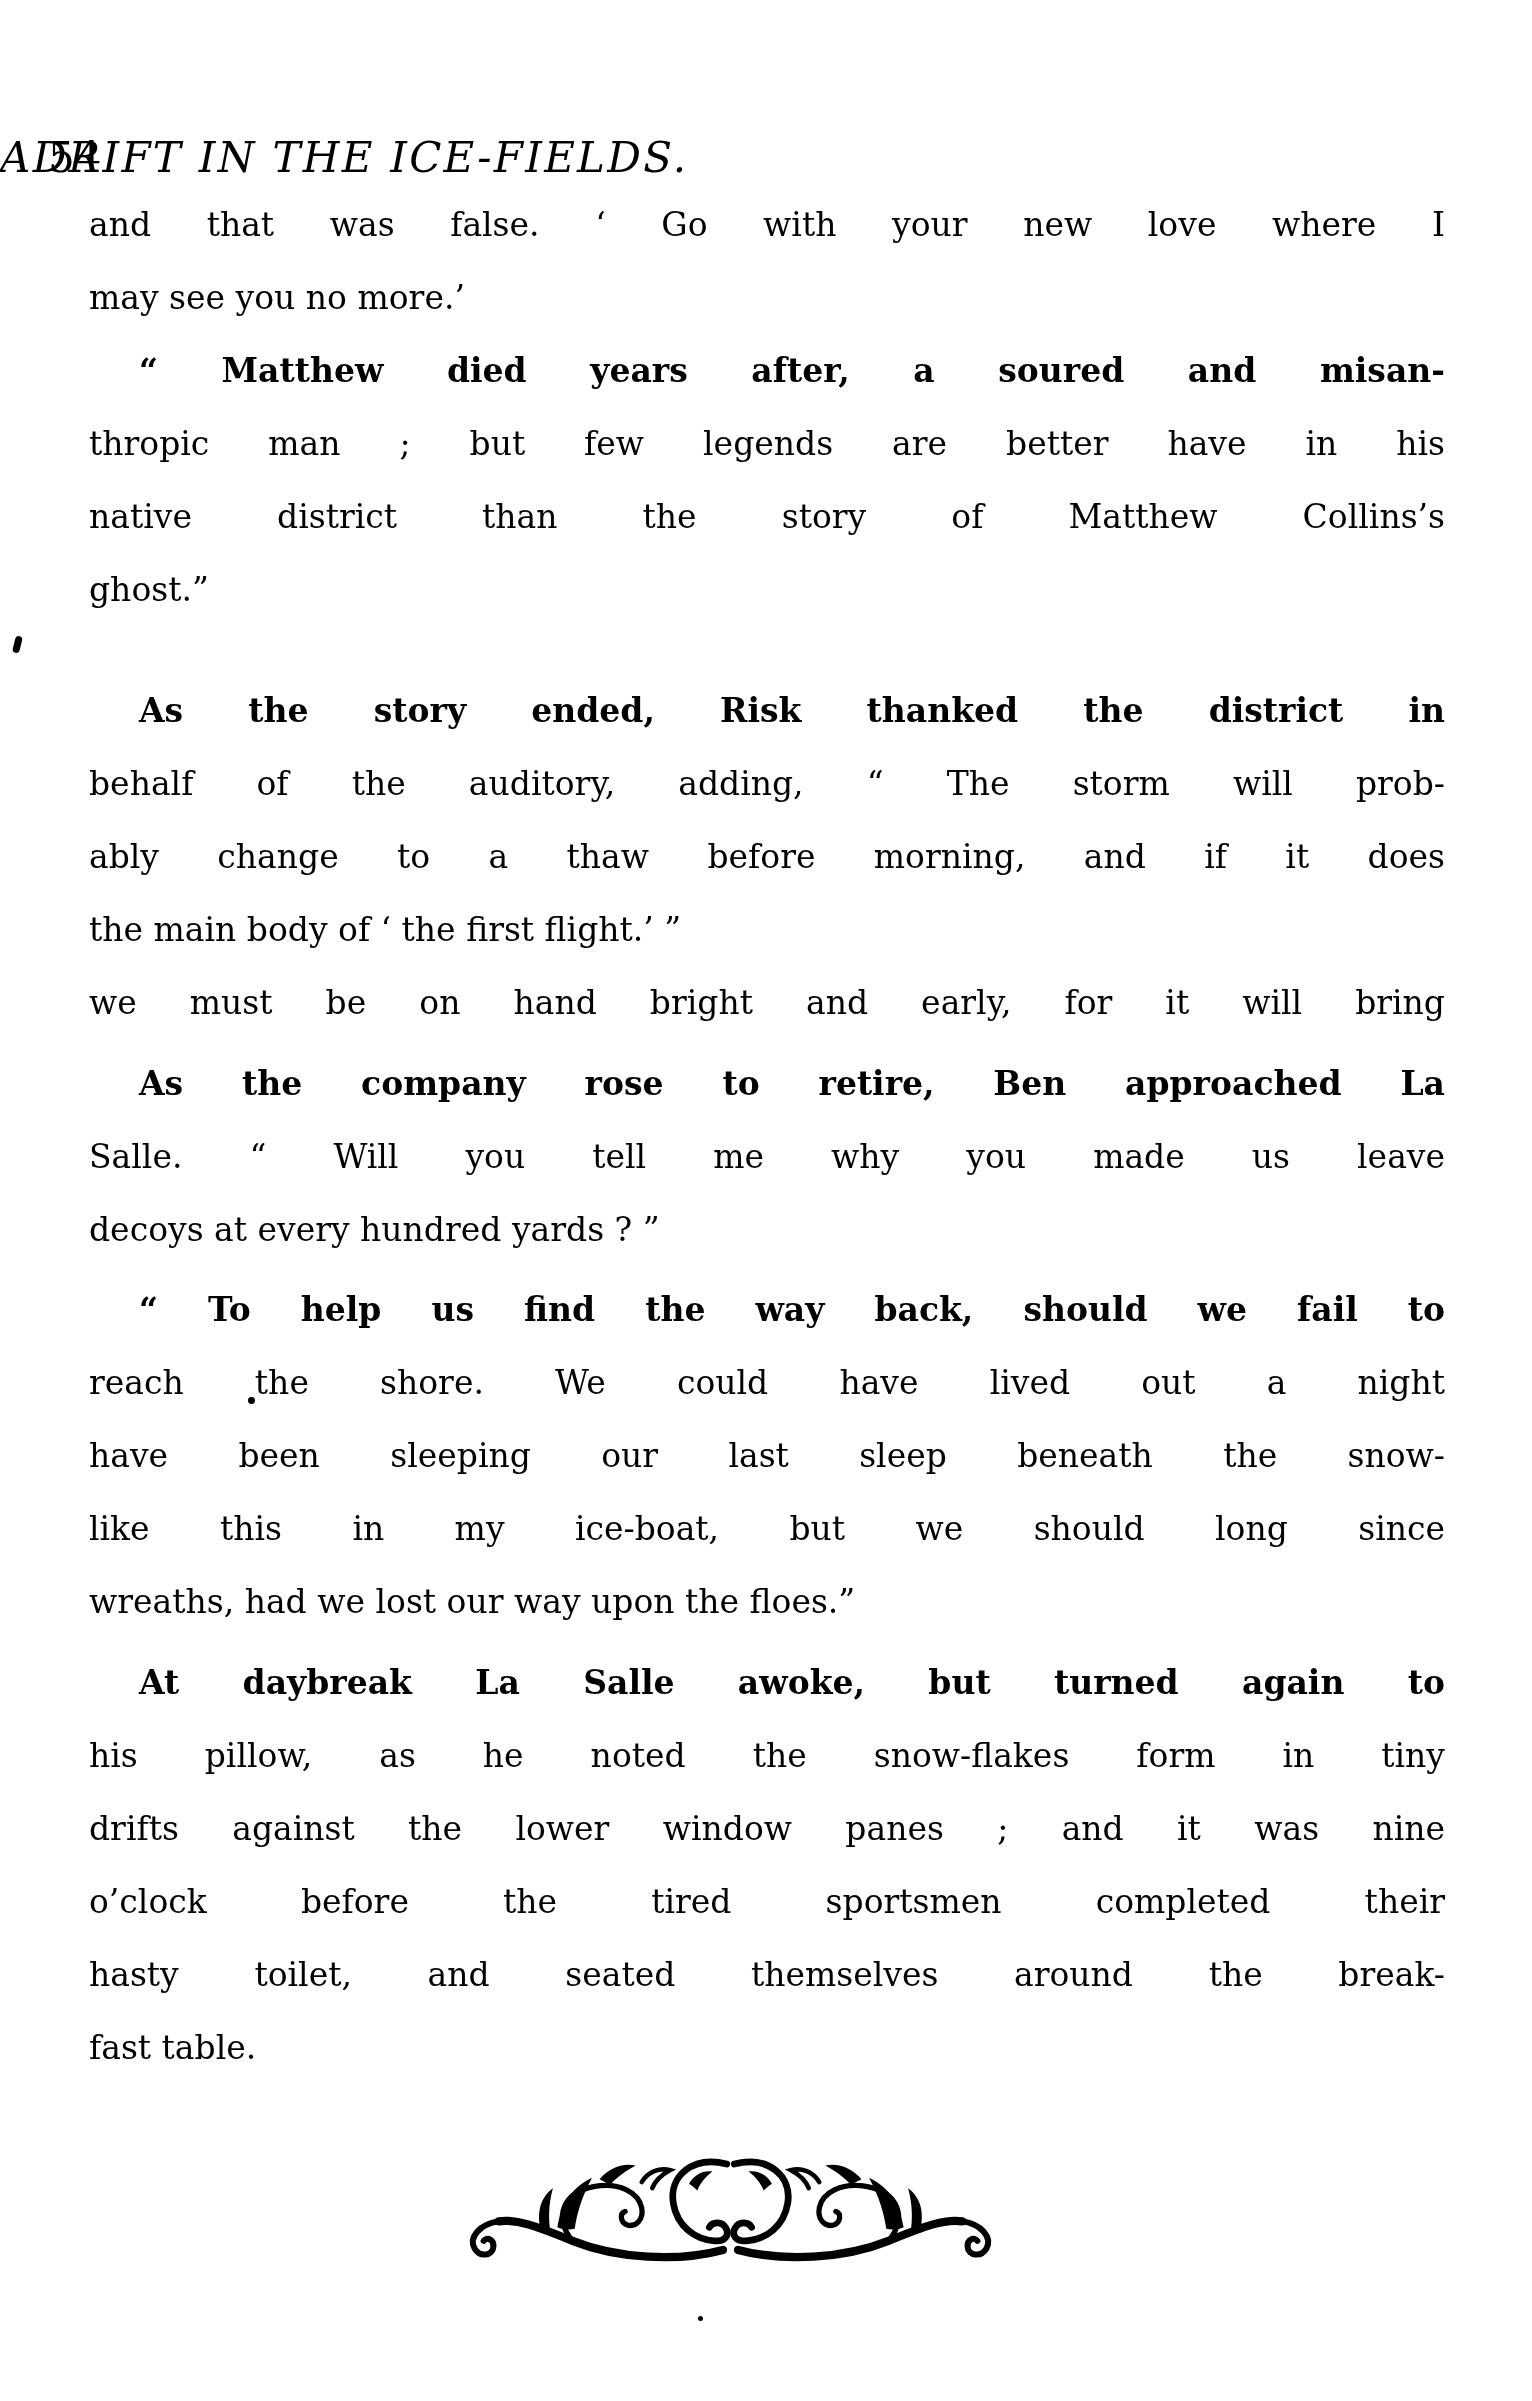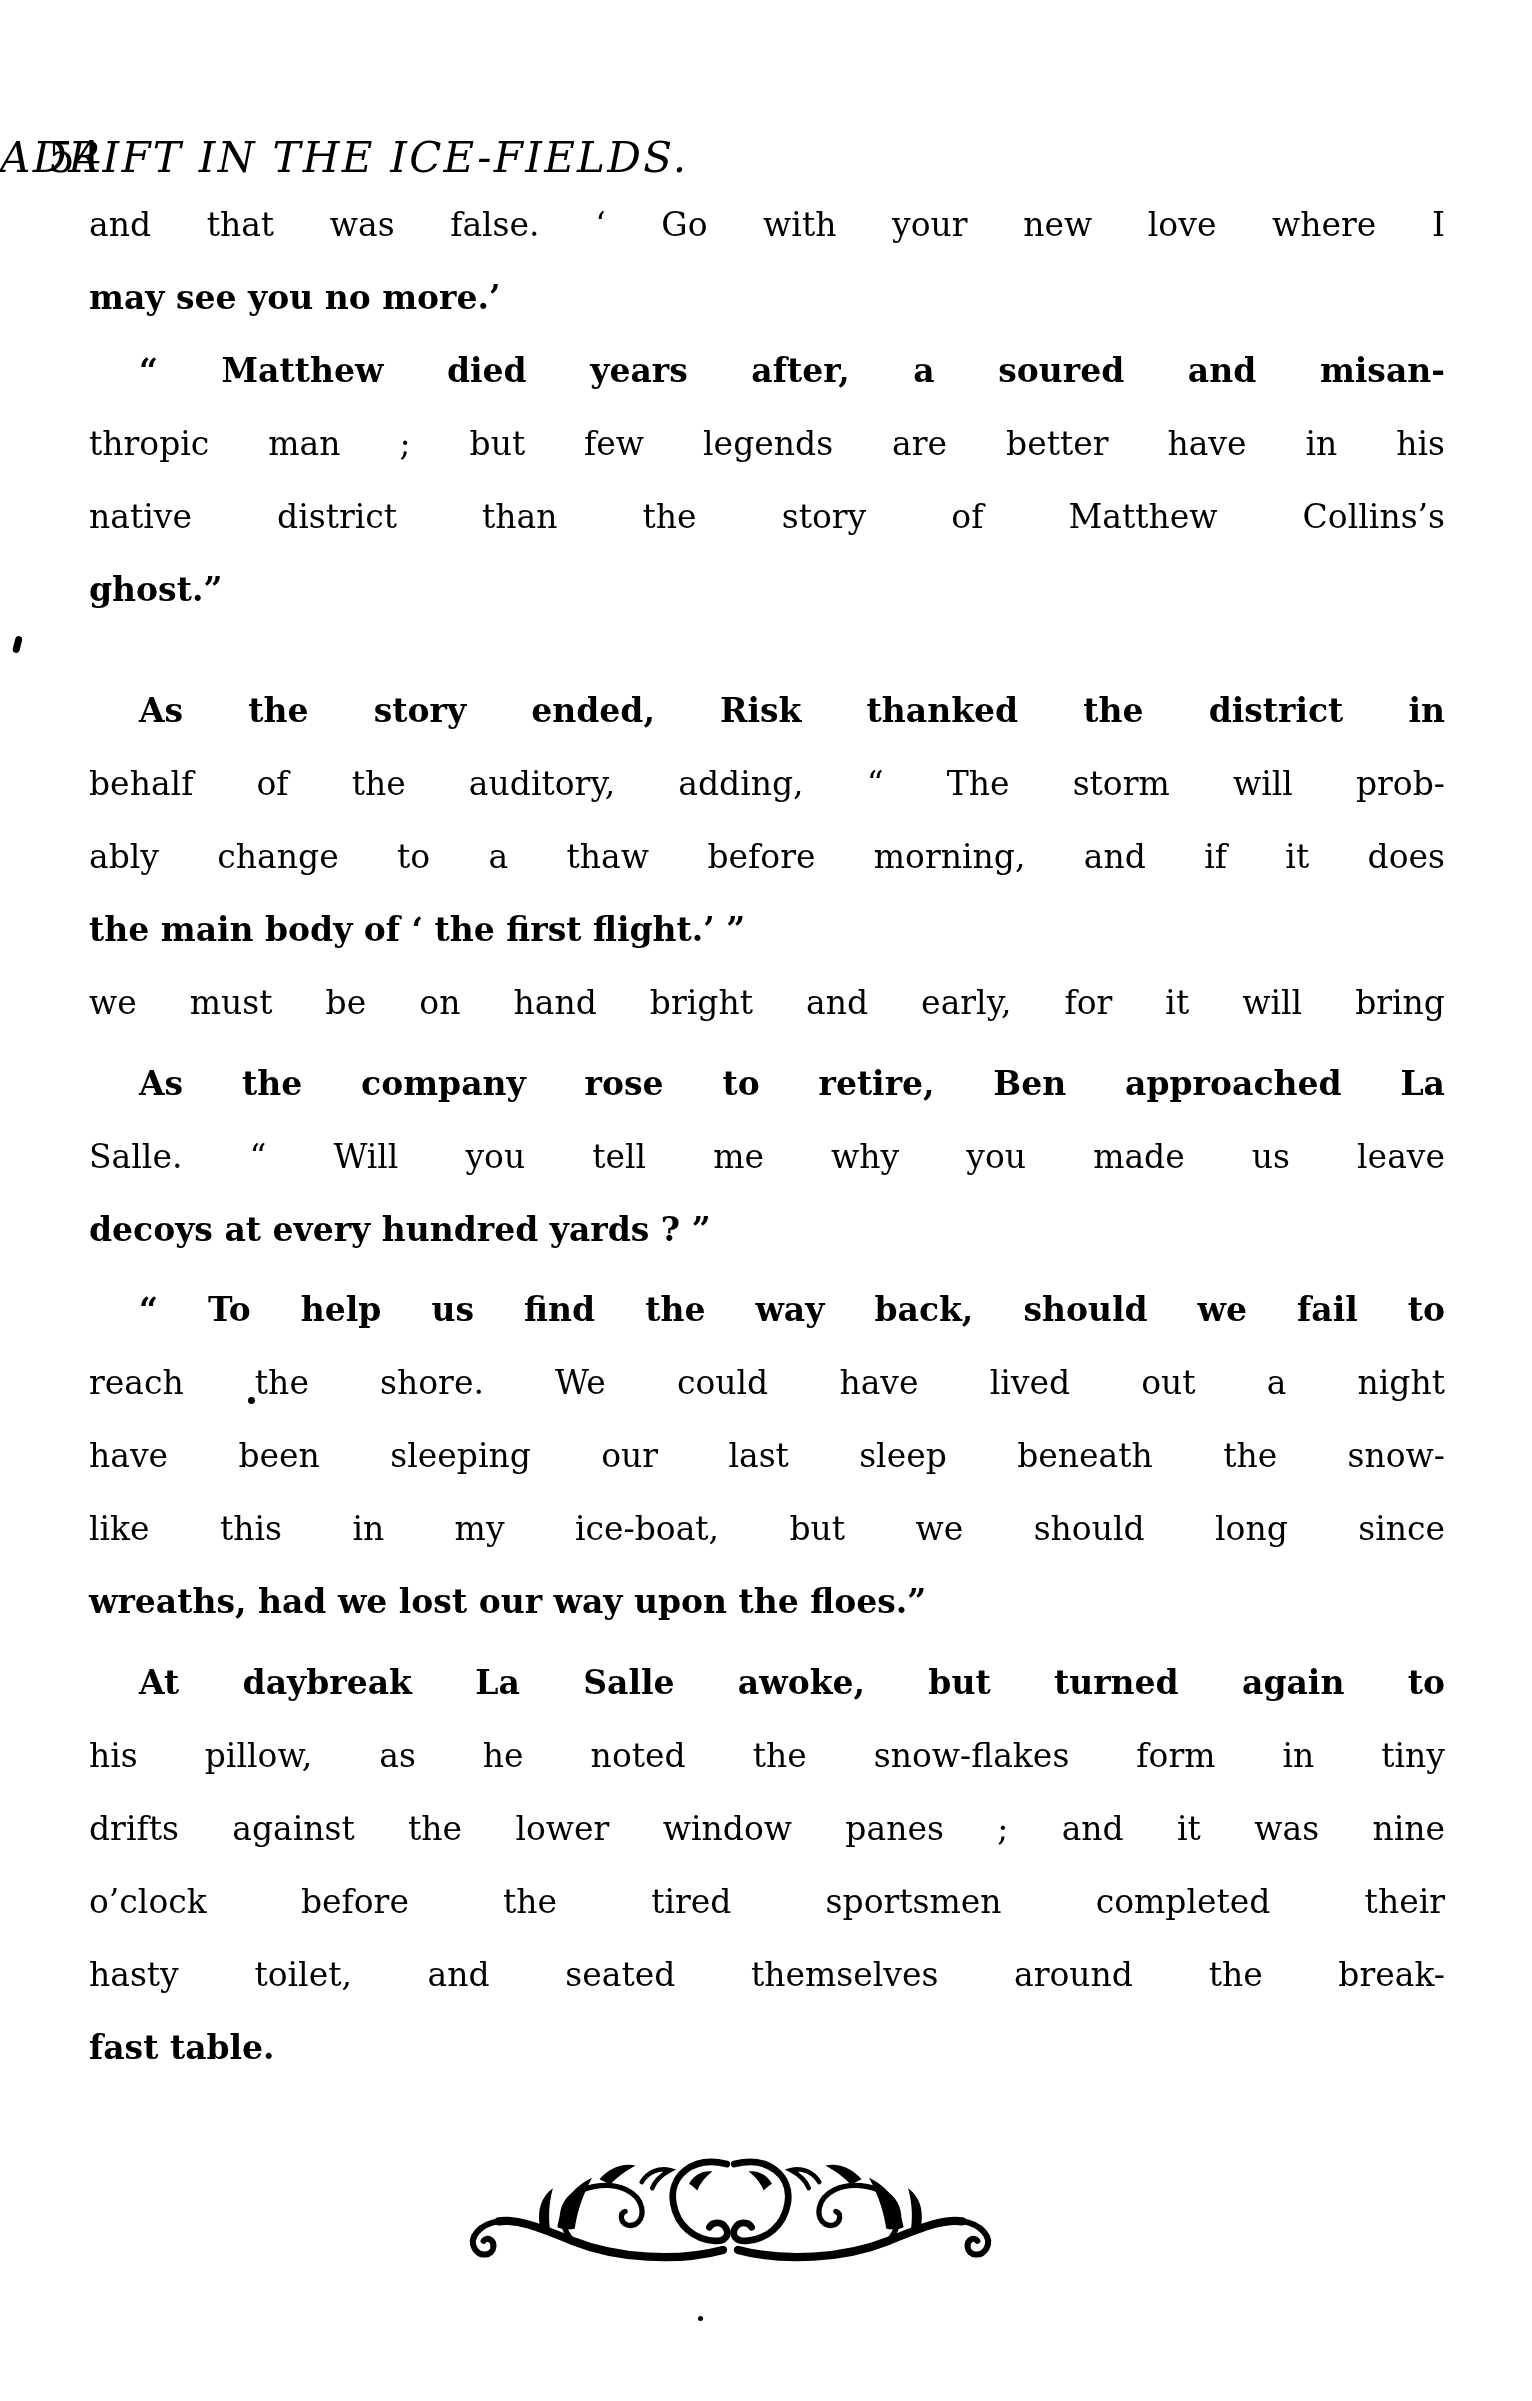--- a/index.html
+++ b/index.html
@@ -25,21 +25,21 @@
     white-space: nowrap;
   }
   .text-block { position: absolute; top: 188px; left: 89px; width: 1356px; }
   .line {
     height: 73px; line-height: 73px;
     font-size: 33px;
     text-align: justify;
     -moz-text-align-last: justify;
     text-align-last: justify;
   }
-  .line.last { -moz-text-align-last: left; text-align-last: left; font-weight: bold; }
+  .line.last { -moz-text-align-last: left; text-align-last: left; }
   .indent { text-indent: 50px; font-weight: bold; }
   .gap-large { margin-top: 48px; }
   .gap-small { margin-top: 7.5px; }
 
   .ornament {
     position: absolute; left: 452px; top: 2152px;
     width: 557px; height: 116px;
   }
   .ornament svg { display: block; width: 100%; height: 100%; }
 

